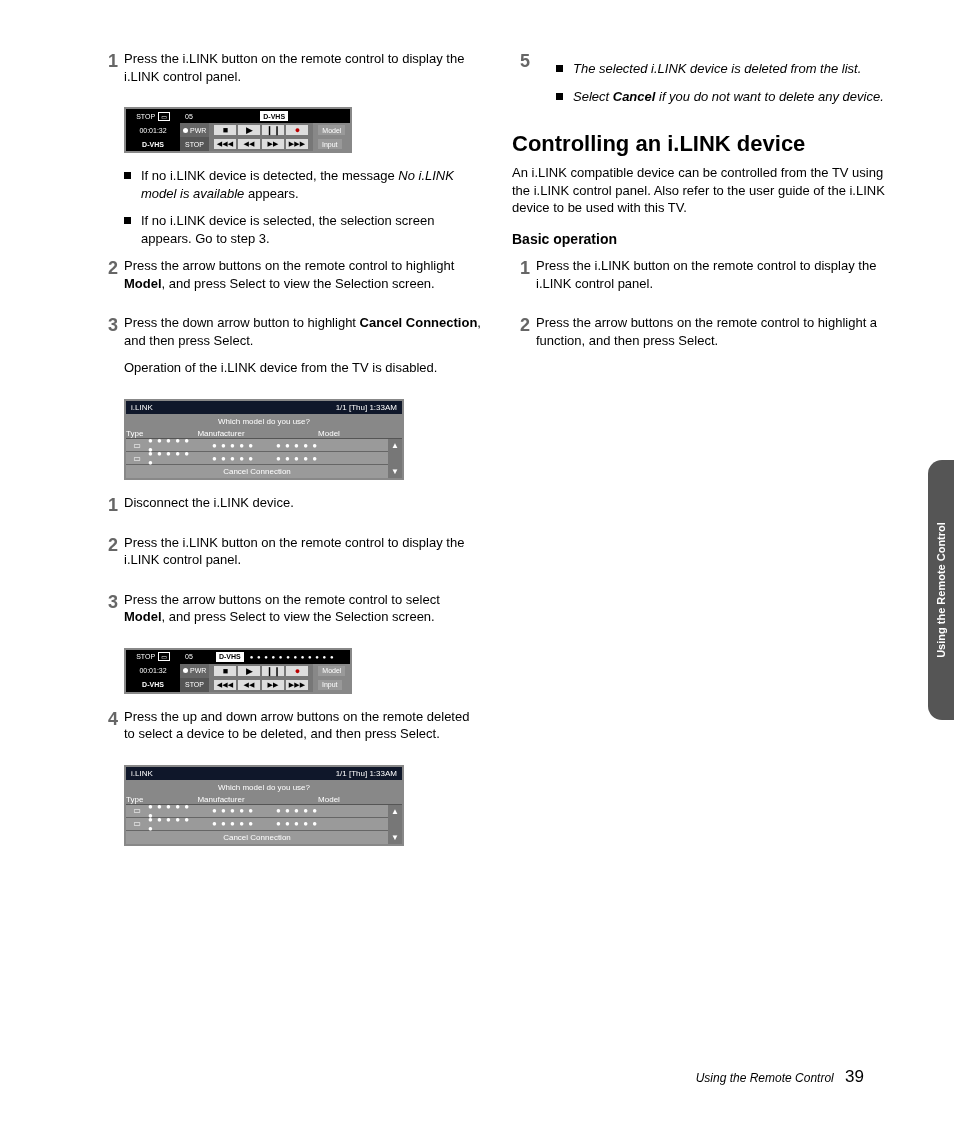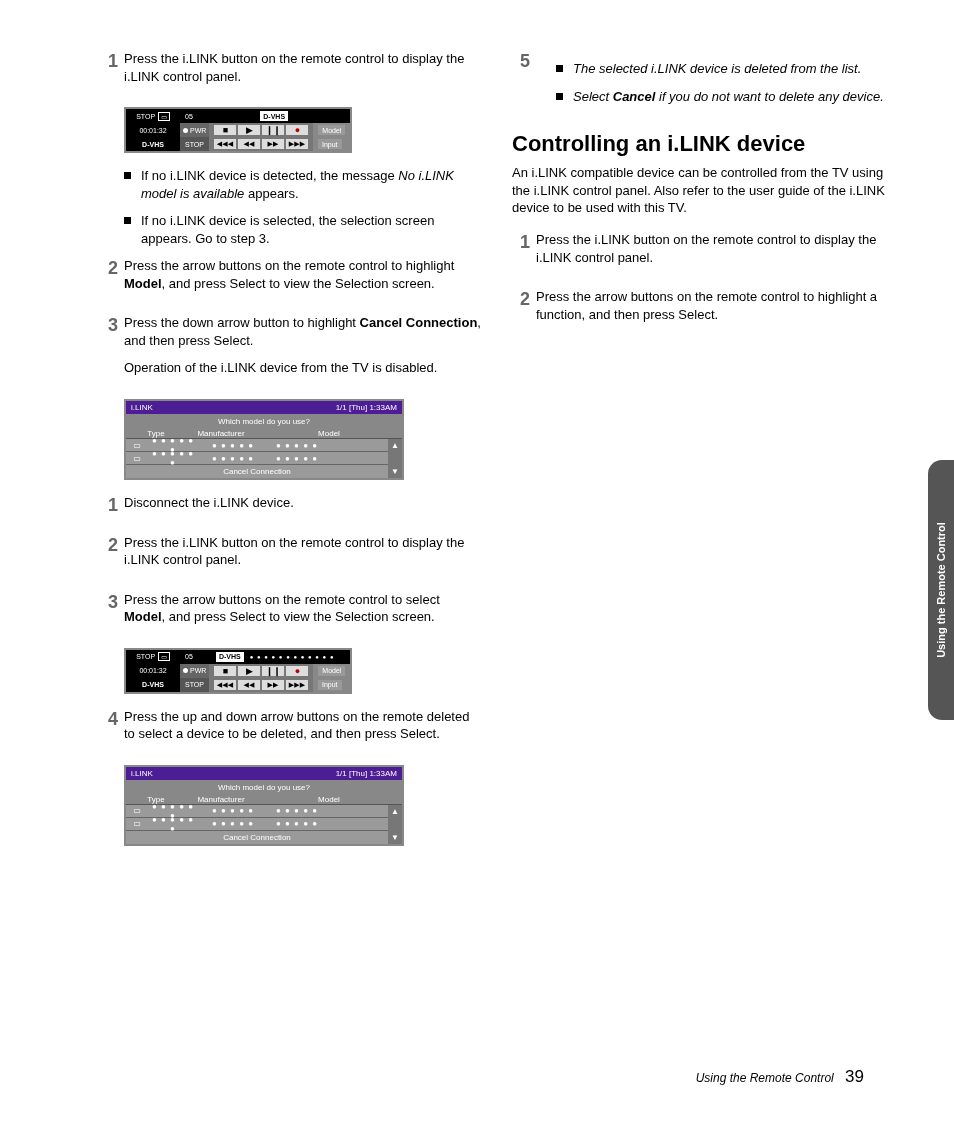--- a/index.html
+++ b/index.html
@@ -115,24 +115,24 @@
 
   
   .sel-fig { margin: 8px 0 14px 24px; }
   .sel {
     width: 280px;
     background: #888;
     color: #fff;
     font-size: 8px;
     padding: 2px;
   }
-  .sel-head { display: flex; background: #4c1d95; justify-content: space-between; padding: 2px 5px; }
+  .sel-head { display: flex; background: #0f172a; justify-content: space-between; padding: 2px 5px; }
   .sel-prompt { text-align: center; padding: 3px 0; }
   .sel-cols { display: flex; border-bottom: 1px solid #555; }
-  .sel-col-l { width: 60px; text-align: center; }
+  .sel-col-l { width: 60px; }
   .sel-col-m { width: 70px; text-align: center; }
   .sel-col-r { flex:1; text-align: center; }
   .sel-row { display: flex; align-items: center; background: #9a9a9a; border-bottom: 1px solid #666; height: 13px; }
   .sel-ic { width: 22px; display:flex; justify-content:center; }
   .sel-dots { letter-spacing: 1px; }
   .sel-arrows { width: 14px; display:flex; flex-direction: column; }
   .sel-body { display:flex; }
   .sel-left { flex:1; }
   .sel-arrow-box { background:#777; width:14px; height:13px; display:flex; align-items:center; justify-content:center; font-size:8px; }
   .sel-cancel { text-align:center; background:#9a9a9a; padding:2px 0; }
@@ -415,20 +415,21 @@
             <div class="bullet-body">
               <span>Select </span><b>Cancel</b><span> if you do not want to delete any device.</span>
             </div>
           </div>
         </div>
       </div>
     </div>
 
     <h2 class="section">Controlling an i.LINK device</h2>
     <p class="intro">An i.LINK compatible device can be controlled from the TV using the i.LINK control panel. Also refer to the user guide of the i.LINK device to be used with this TV.</p>
+    <h3 class="subsection">Basic operation</h3>
 
     <div class="step">
       <div class="step-num">1</div>
       <div class="step-body">
           <p>Press the i.LINK button on the remote control to display the i.LINK control panel.</p>
         </div>
     </div>
     <div class="step">
       <div class="step-num">2</div>
       <div class="step-body">

